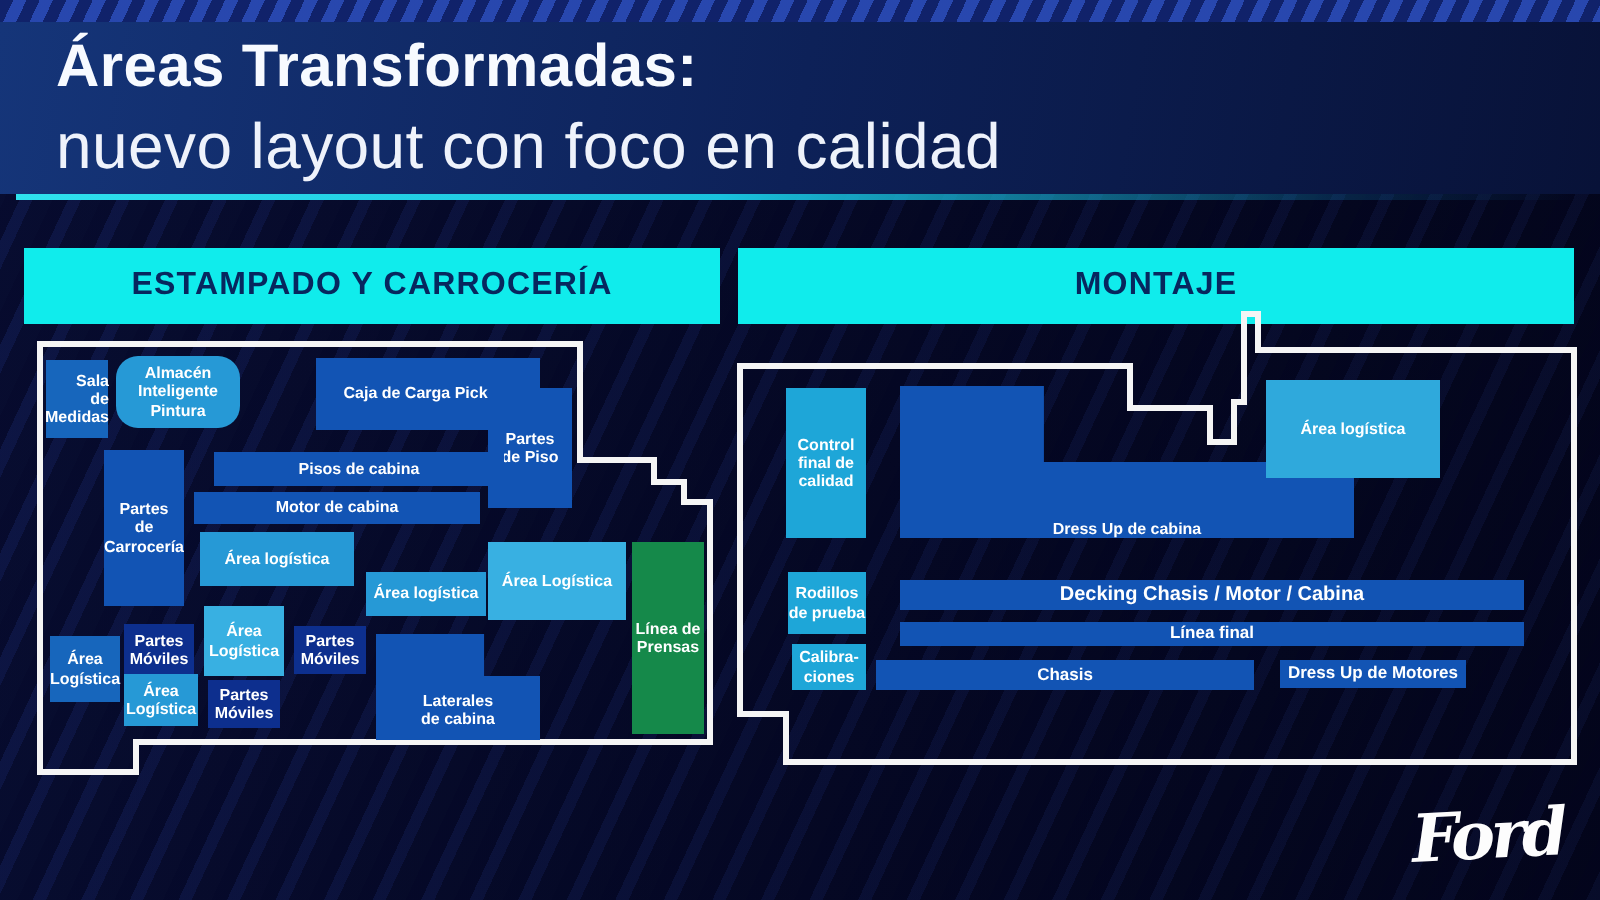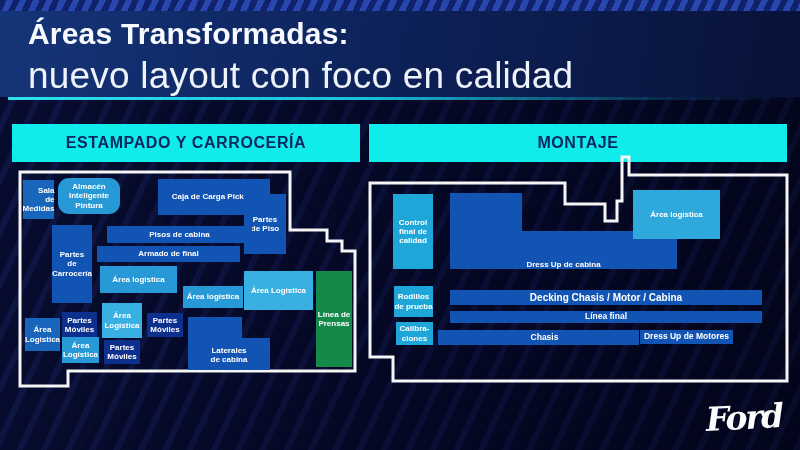--- a/index.html
+++ b/index.html
@@ -12,21 +12,21 @@
   }
   .top-strip{
     position:absolute;left:0;top:0;width:800px;height:11px;
     background:repeating-linear-gradient(115deg, rgba(8,16,70,.6) 0 6px, rgba(60,90,200,.35) 6px 12px),#1d3da0;
   }
   .header-band{
     position:absolute;left:0;top:11px;width:800px;height:86px;
     background:linear-gradient(100deg,#153579 0%,#0d2158 50%,#081238 100%);
   }
   .title1{position:absolute;left:28px;top:17px;font-size:30px;font-weight:bold;color:#f7faff;letter-spacing:.2px;}
-  .title2{position:absolute;left:28px;top:55px;font-size:37px;font-weight:400;color:#eef2fb;letter-spacing:.2px;}
+  .title2{position:absolute;left:28px;top:55px;font-size:32px;font-weight:400;color:#eef2fb;letter-spacing:.2px;}
   .cyan-rule{
     position:absolute;left:8px;top:97px;width:784px;height:3px;
     background:linear-gradient(90deg,#2fe2ee 0%,#19c2dd 45%,rgba(16,120,180,.25) 85%,rgba(10,60,120,0) 100%);
   }
   .section-bar{
     position:absolute;top:112px;height:38px;background:#10ecec;
     display:flex;align-items:center;justify-content:center;
     color:#07275e;font-weight:bold;font-size:16px;letter-spacing:.6px;margin-top:12px;
   }
   .bar-left{left:12px;width:348px;}
@@ -65,21 +65,21 @@
     <div class="bx" style="left:5px;top:10px;width:31px;height:39px;background:#1766bc;text-align:right;">Sala
 de
 Medidas</div>
     <div class="bx" style="left:40px;top:8px;width:62px;height:36px;background:#2699d6;border-radius:11px;">Almacén
 Inteligente
 Pintura</div>
     <div class="bx" style="left:112px;top:9px;width:112px;height:36px;background:#1254b4;margin-left:28px;">Caja de Carga Pick-up</div>
     <div class="bx" style="left:226px;top:24px;width:42px;height:60px;background:#1254b4;">Partes
 de Piso</div>
     <div class="bx" style="left:89px;top:56px;width:145px;height:17px;background:#1254b4;">Pisos de cabina</div>
-    <div class="bx" style="left:79px;top:76px;width:143px;height:16px;background:#1254b4;">Armado de final</div>
+    <div class="bx" style="left:79px;top:76px;width:143px;height:16px;background:#1254b4;">Motor de cabina</div>
     <div class="bx" style="left:34px;top:55px;width:40px;height:78px;background:#1254b4;">Partes
 de
 Carrocería</div>
     <div class="bx" style="left:82px;top:96px;width:77px;height:27px;background:#2699d6;">Área logística</div>
     <div class="bx" style="left:165px;top:116px;width:60px;height:22px;background:#2699d6;">Área logística</div>
     <div class="bx" style="left:226px;top:101px;width:69px;height:39px;background:#38b0e2;">Área Logística</div>
     <div class="bx" style="left:298px;top:101px;width:36px;height:96px;background:#15894a;">Línea de
 Prensas</div>
     <div class="bx" style="left:7px;top:148px;width:35px;height:33px;background:#1766bc;">Área
 Logística</div>
@@ -105,18 +105,18 @@
 final de
 calidad</div>
     <div class="bx" style="left:26px;top:133px;width:39px;height:31px;background:#1ea6d8;">Rodillos
 de prueba</div>
     <div class="bx" style="left:28px;top:169px;width:37px;height:23px;background:#1ea6d8;">Calibra-
 ciones</div>
     <div class="bx bottom" style="left:82px;top:40px;width:227px;height:76px;background:#1254b4;box-sizing:border-box;clip-path:polygon(0 0,31.7% 0,31.7% 50%,100% 50%,100% 100%,0 100%);">Dress Up de cabina</div>
     <div class="bx" style="left:265px;top:37px;width:87px;height:49px;background:#2fa9dc;">Área logística</div>
     <div class="bx" style="left:82px;top:137px;width:312px;height:15px;background:#1254b4;font-size:10px;">Decking Chasis / Motor / Cabina</div>
     <div class="bx" style="left:82px;top:158px;width:312px;height:12px;background:#1254b4;font-size:8.5px;">Línea final</div>
-    <div class="bx" style="left:70px;top:177px;width:189px;height:15px;background:#1254b4;font-size:8.5px;padding-left:12px;">Chasis</div>
+    <div class="bx" style="left:70px;top:177px;width:189px;height:15px;background:#1254b4;font-size:8.5px;">Chasis</div>
     <div class="bx" style="left:272px;top:177px;width:93px;height:14px;background:#1254b4;font-size:8.5px;">Dress Up de Motores</div>
   </div>
 
   <div class="ford">Ford</div>
 </div>
 
 </body></html>

